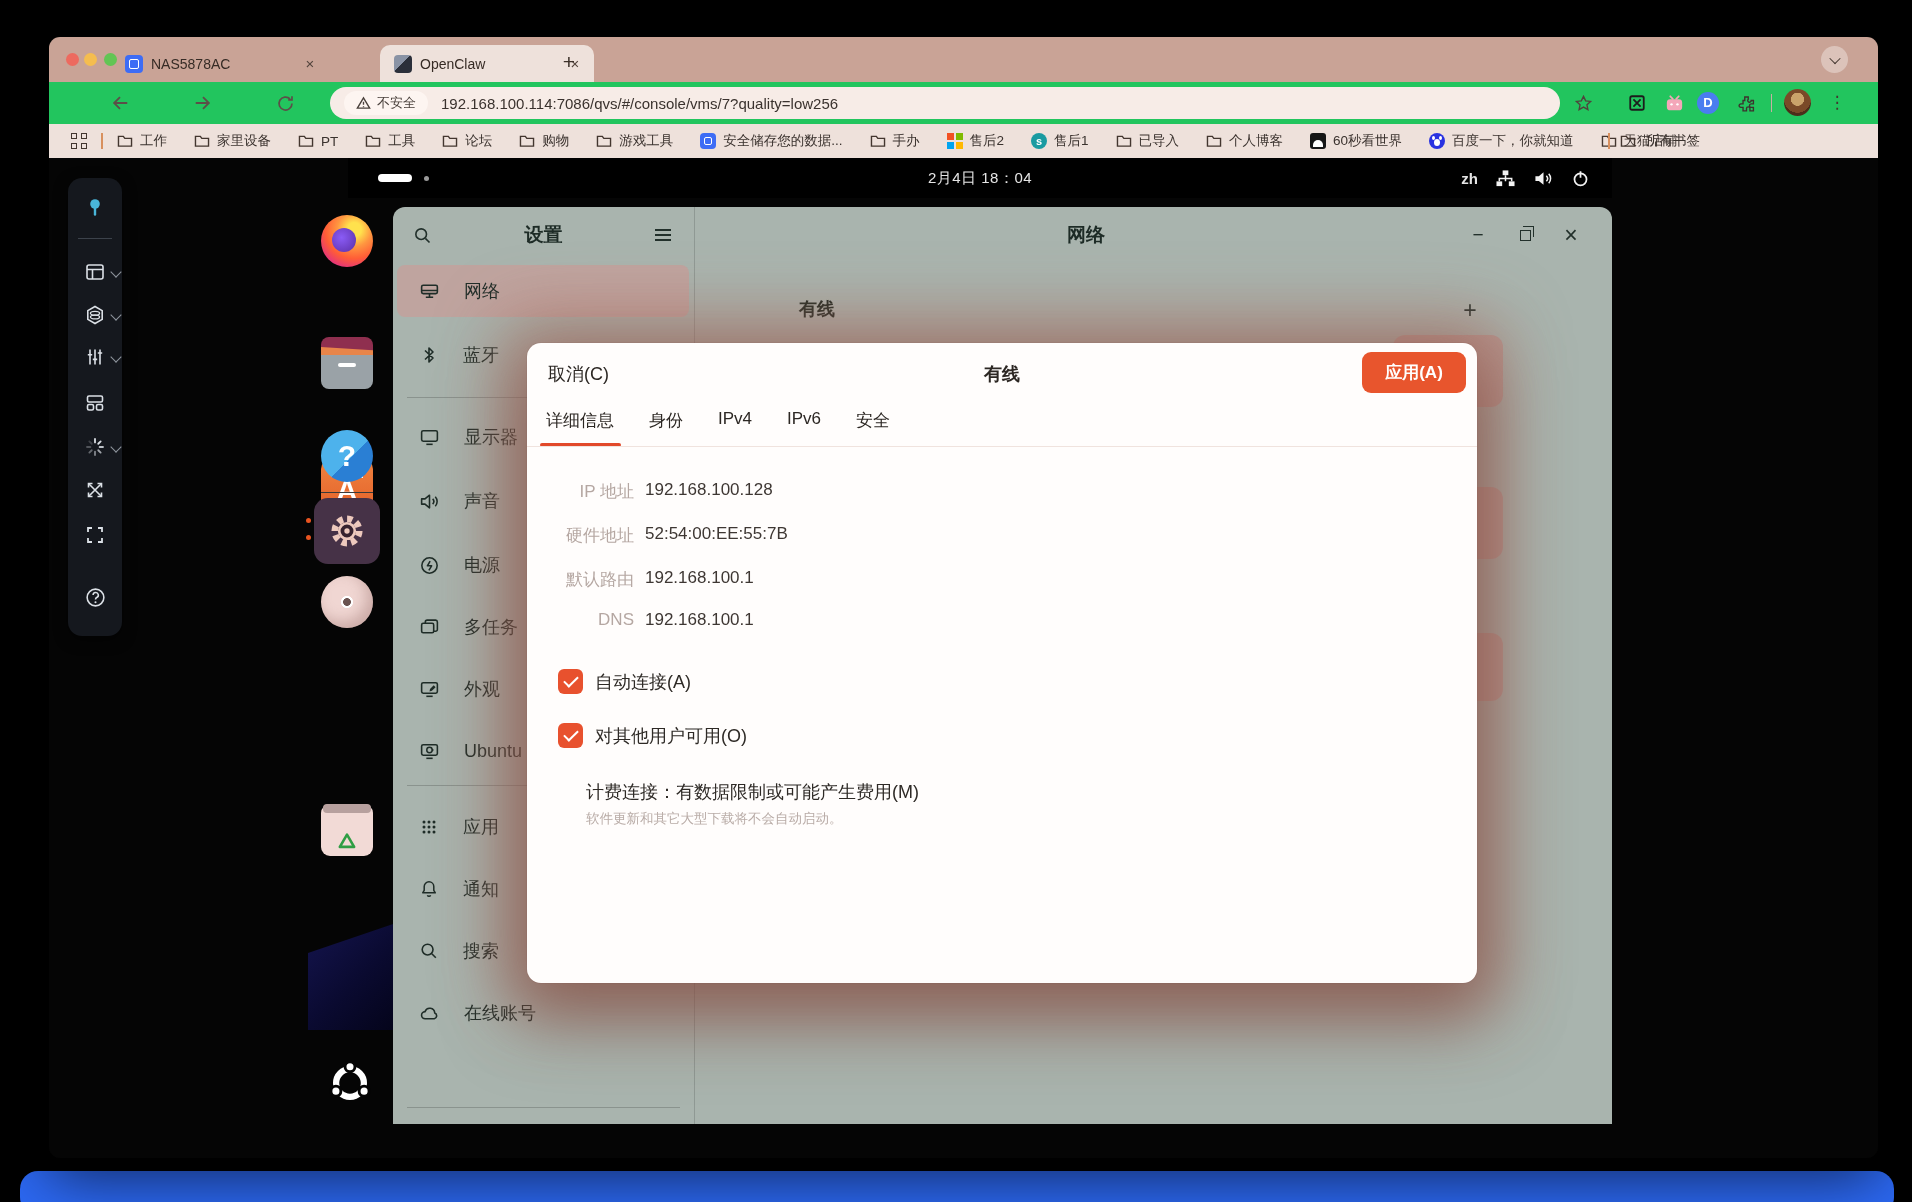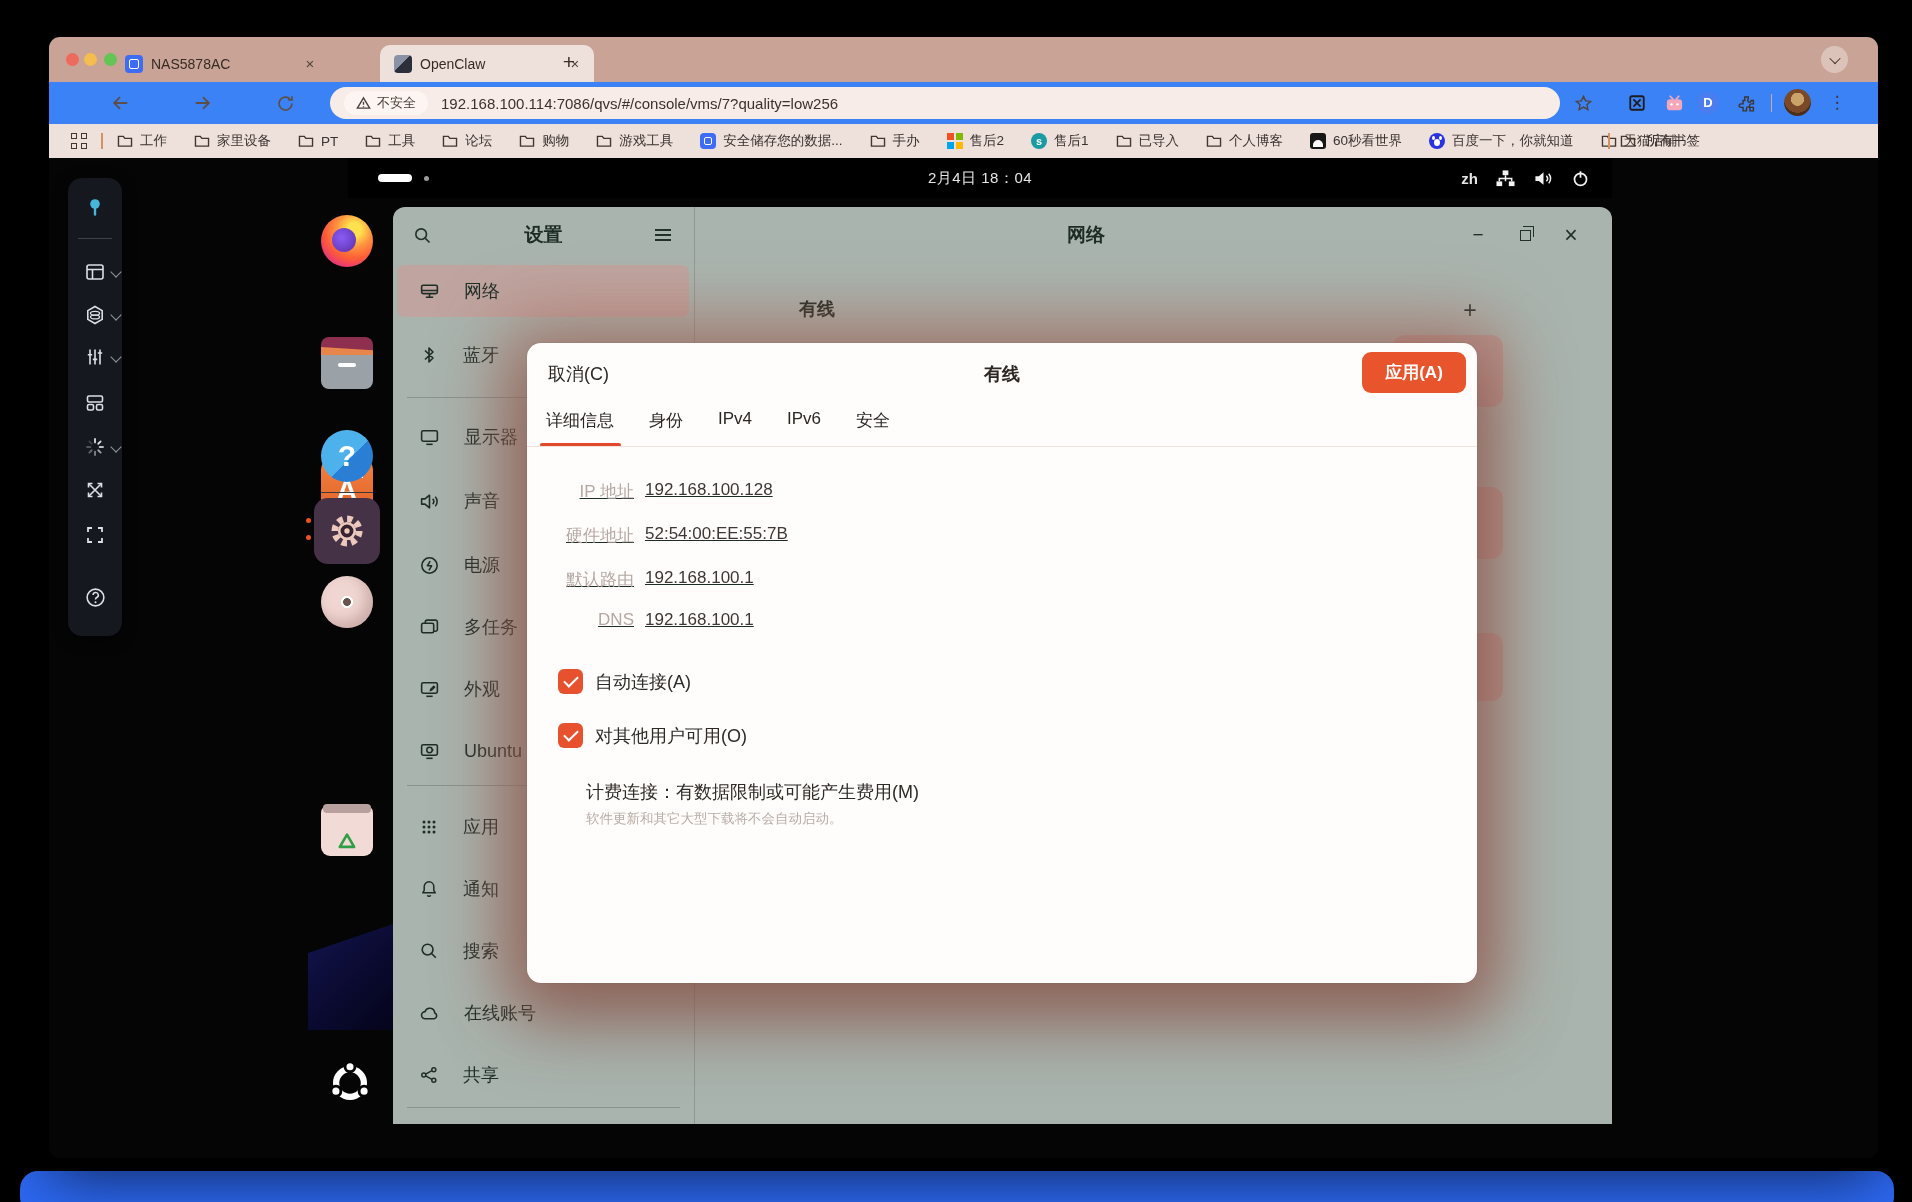--- a/index.html
+++ b/index.html
@@ -24,21 +24,21 @@
   .tab .tclose{width:18px;height:18px;border-radius:50%;text-align:center;line-height:17px;font-size:15px;color:#53443d;flex:none;}
   .tab1{left:62px;width:218px;}
   .tab2{left:283px;width:214px;background:#eee1db;margin-left:48px;}
   .fav-nas{background:#3d6cf5;border-radius:4px;position:relative;}
   .fav-nas::after{content:"";position:absolute;left:4px;top:4px;width:8px;height:8px;border:1.6px solid #fff;border-radius:2px;}
   .fav-cube{background:linear-gradient(135deg,#8a93a5 0 45%,#2b2f3a 45%);border-radius:4px;}
   .ntb{position:absolute;left:505px;top:11px;width:30px;height:30px;border-radius:50%;text-align:center;line-height:28px;font-size:21px;color:#3c3029;}
   .tsearch{position:absolute;left:1772px;top:9px;width:27px;height:27px;border-radius:50%;background:rgba(255,255,255,.35);display:flex;align-items:center;justify-content:center;}
   .chevdn{width:8px;height:8px;border-right:1.8px solid #43362f;border-bottom:1.8px solid #43362f;transform:rotate(45deg) translate(-1px,-1px);}
 
-  .toolbar{position:absolute;left:0;top:45px;width:100%;height:42px;background:#3b82f6;display:block;}
+  .toolbar{position:absolute;left:0;top:45px;width:100%;height:42px;background:#22c55e;display:block;}
   .navbtn{position:absolute;top:6px;width:30px;height:30px;display:flex;align-items:center;justify-content:center;color:#5c4f48;}
   .pill{position:absolute;left:281px;top:5px;width:1230px;height:32px;border-radius:16px;background:#f7ece7;display:flex;align-items:center;padding:0 14px;}
   .chip{display:flex;align-items:center;gap:6px;background:#fdf5f1;border-radius:12px;height:24px;padding:0 12px;color:#4a413c;font-size:13px;flex:none;}
   .url{margin-left:13px;font-size:15px;color:#3a322e;white-space:nowrap;}
   .ricon{position:absolute;top:7px;width:28px;height:28px;display:flex;align-items:center;justify-content:center;color:#4f433c;}
   .vdiv{position:absolute;top:12px;width:1px;height:18px;background:#c7aea4;}
   .avatar{position:absolute;left:1735px;top:7px;width:27px;height:27px;border-radius:50%;background:radial-gradient(circle at 50% 38%,#caa36a 0 30%,#7a4a28 31% 62%,#4c2e1a 63%);}
   .dots3{position:absolute;left:1776px;top:7px;width:24px;height:28px;color:#43362f;font-size:17px;text-align:center;line-height:28px;}
 
   .bkbar{position:absolute;left:0;top:87px;width:100%;height:34px;background:#eee1db;display:flex;align-items:center;font-size:13.5px;color:#3a322e;}
@@ -112,21 +112,21 @@
   
   .dialog{position:absolute;left:134px;top:136px;width:950px;height:640px;border-radius:14px;background:#fffdfc;
           box-shadow:0 0 0 1px rgba(120,70,60,.08),0 26px 70px 12px rgba(105,52,42,.5),0 0 60px 30px rgba(176,116,104,.55);}
   .dcancel{position:absolute;left:21px;top:19px;font-size:18px;color:#2c2723;}
   .dtitle{position:absolute;left:0;top:19px;width:100%;text-align:center;font-size:18px;font-weight:bold;color:#2c2723;}
   .dapply{position:absolute;right:11px;top:9px;width:104px;height:41px;border-radius:9px;background:#e8552d;color:#fff;font-size:17px;font-weight:bold;display:flex;align-items:center;justify-content:center;}
   .dtabs{position:absolute;left:17px;top:62px;display:flex;gap:31px;font-size:17px;color:#2c2723;}
   .dtab{padding:4px 2px;}
   .dunder{position:absolute;left:13px;top:100px;width:81px;height:4px;border-radius:2px;background:#e2492a;}
   .dsep{position:absolute;left:0;top:103px;width:100%;height:1px;background:#f0e3de;}
-  .drow{position:absolute;left:21px;display:flex;font-size:17px;text-decoration:underline;}
+  .drow{position:absolute;left:21px;display:flex;font-size:17px;}
   .dlabel{width:86px;text-align:right;color:#b5a7a2;flex:none;}
   .dvalue{margin-left:11px;color:#3e3733;}
   .cbrow{position:absolute;left:31px;display:flex;align-items:center;gap:12px;}
   .cb{width:25px;height:25px;border-radius:6px;background:#e8512e;position:relative;flex:none;}
   .cb::after{content:"";position:absolute;left:6px;top:7px;width:12px;height:6px;border-left:2.6px solid #fff;border-bottom:2.6px solid #fff;transform:rotate(-45deg);}
   .cblabel{font-size:18px;color:#2e2a26;}
   .mtit{position:absolute;left:59px;top:437px;font-size:18px;color:#2e2a26;}
   .mcap{position:absolute;left:59px;top:467px;font-size:13.5px;color:#b9aca7;}
   .rmbtn{position:absolute;left:50%;transform:translateX(-50%);top:558px;width:216px;height:56px;border-radius:28px;background:#e64238;color:#fff;font-size:17px;font-weight:bold;display:flex;align-items:center;justify-content:center;}
 </style>
@@ -576,29 +576,20 @@
               <path d="M12.8 12.8l4 4" stroke="currentColor" stroke-width="1.6"></path>
             </svg>
           <span>搜索</span>
         </div>
         <div class="srow" style="top:780px">
           <svg width="21" height="21" viewBox="0 0 20 20">
               <path d="M6 15a3.4 3.4 0 0 1-.3-6.8 4.8 4.8 0 0 1 9.3 1.3A2.9 2.9 0 0 1 14.6 15z" fill="none" stroke="currentColor" stroke-width="1.5" stroke-linejoin="round"></path>
             </svg>
           <span>在线账号</span>
         </div>
-        <div class="srow" style="top:842px">
-          <svg width="20" height="20" viewBox="0 0 20 20">
-              <circle cx="4.8" cy="10" r="2" fill="none" stroke="currentColor" stroke-width="1.5"></circle>
-              <circle cx="14.8" cy="4.8" r="2" fill="none" stroke="currentColor" stroke-width="1.5"></circle>
-              <circle cx="14.8" cy="15.2" r="2" fill="none" stroke="currentColor" stroke-width="1.5"></circle>
-              <path d="M6.6 9.1l6.4-3.4M6.6 10.9l6.4 3.4" stroke="currentColor" stroke-width="1.5"></path>
-            </svg>
-          <span>共享</span>
-        </div>
         <div class="sdivh" style="top:900px"></div>
 
         <div class="heading">有线</div>
         <div class="plus" style="left:1062px;top:88px">+</div>
         <div class="sliver" style="top:128px;height:72px"></div>
         <div class="plus" style="left:1062px;top:237px">+</div>
         <div class="sliver" style="top:280px;height:72px"></div>
         <div class="sliver" style="top:426px;height:68px"></div>
         <div class="slchev">›</div>
 

